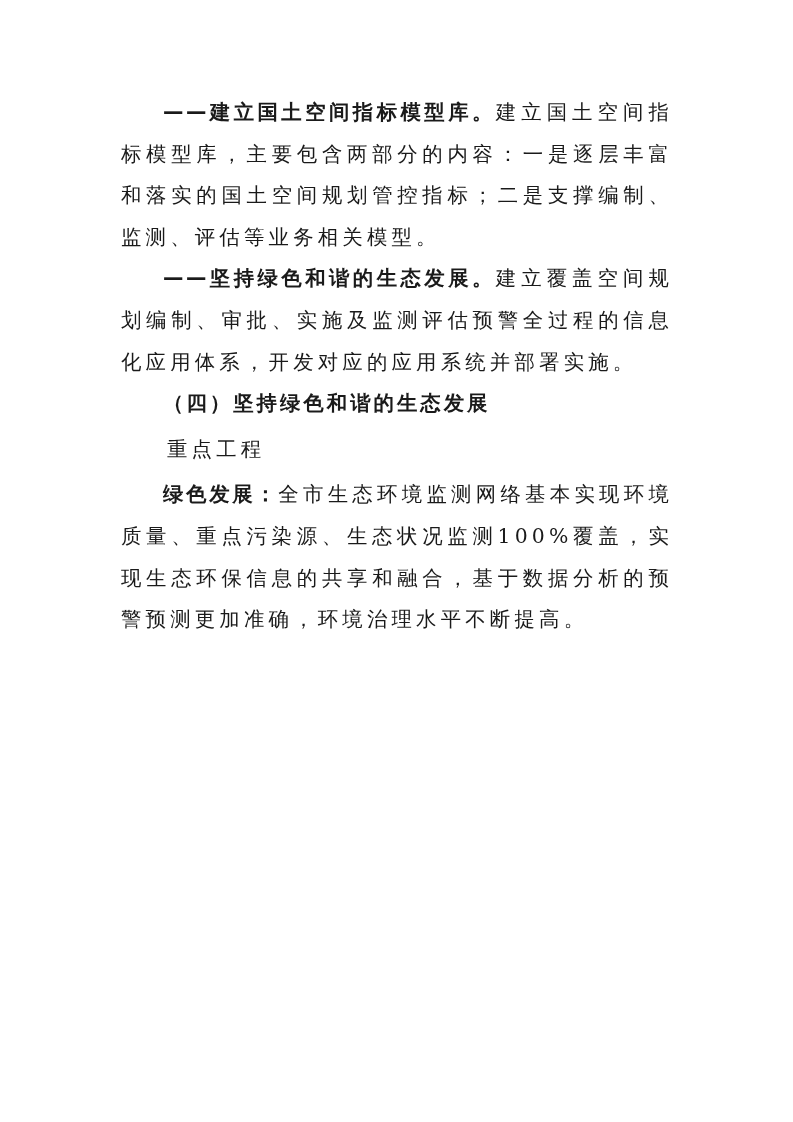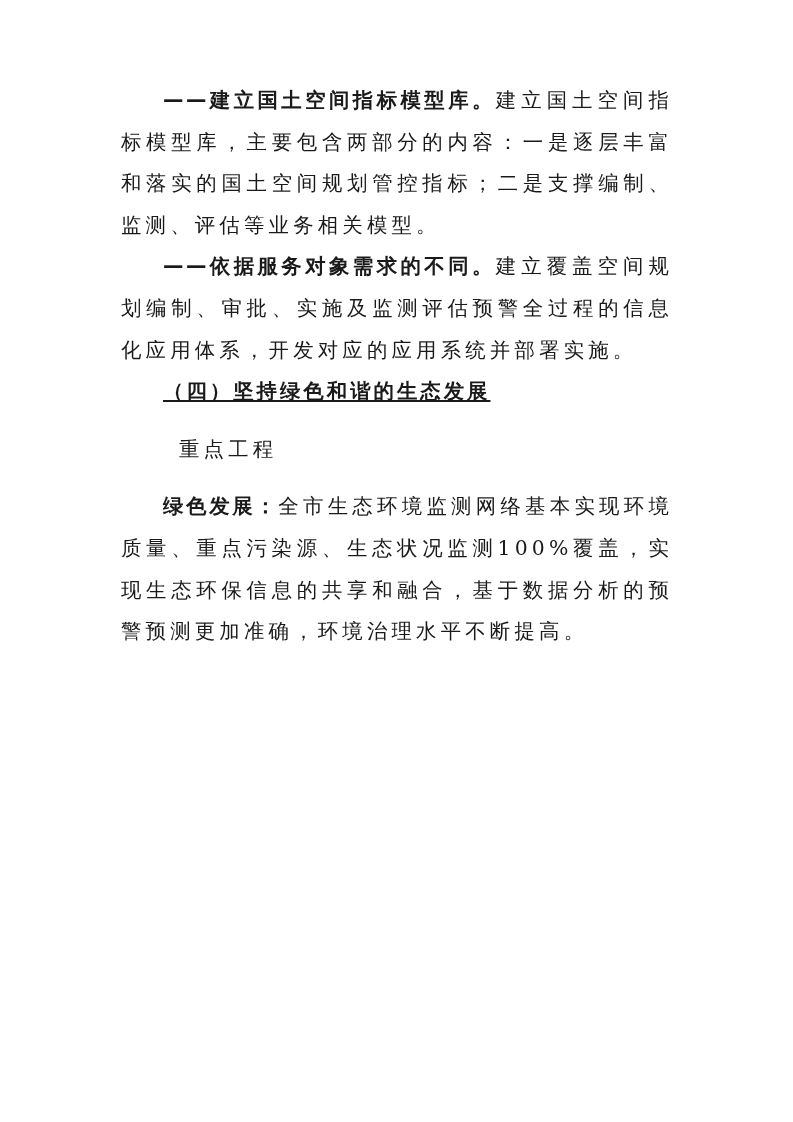--- a/index.html
+++ b/index.html
@@ -2,36 +2,36 @@
 <html><head>
 <meta charset="utf-8">
 <style>
   html, body { margin: 0; padding: 0; background: #ffffff; }
   body {
     width: 793px; height: 1122px; position: relative; overflow: hidden;
     font-family: "DejaVu Serif", "Liberation Serif", serif;
     color: #1a1a1a;
   }
   .page {
-    position: absolute; left: 121px; top: 80px; width: 552px;
+    position: absolute; left: 121px; top: 92px; width: 552px;
   }
   .para {
     margin: 0; font-size: 20.4px; line-height: 41.6px;
     letter-spacing: 4.2px; text-align: justify; text-indent: 42px;
     word-break: break-all;
   }
   .b { font-weight: bold; letter-spacing: 2.6px; font-family: "DejaVu Sans", "Liberation Sans", sans-serif; }
   .heading { margin: 0; font-size: 20.4px; line-height: 41.6px; text-indent: 42px;
-    font-weight: bold; letter-spacing: 3px; font-family: "DejaVu Sans", "Liberation Sans", sans-serif; text-decoration: underline; }
-  .plainline { margin: 16px; font-size: 20.4px; line-height: 41.6px; text-indent: 42px; letter-spacing: 4.2px; }
+    font-weight: bold; letter-spacing: 3px; font-family: "DejaVu Sans", "Liberation Sans", sans-serif; }
+  .plainline { margin: 4px; font-size: 20.4px; line-height: 41.6px; text-indent: 42px; letter-spacing: 4.2px; }
   .subheading { margin: 0; font-size: 20.4px; line-height: 41.6px; text-indent: 56px;
     font-weight: bold; letter-spacing: 3px; font-family: "DejaVu Sans", "Liberation Sans", sans-serif; }
 </style>
 </head>
 <body>
 
 <div class="page">
   <p class="para"><span class="b">——建立国土空间指标模型库。</span><span>建立国土空间指标模型库，主要包含两部分的内容：一是逐层丰富和落实的国土空间规划管控指标；二是支撑编制、监测、评估等业务相关模型。</span></p>
-  <p class="para"><span class="b">——依据服务对象需求的不同。</span><span>建立覆盖空间规划编制、审批、实施及监测评估预警全过程的信息化应用体系，开发对应的应用系统并部署实施。</span></p>
+  <p class="para"><span class="b">——坚持绿色和谐的生态发展。</span><span>建立覆盖空间规划编制、审批、实施及监测评估预警全过程的信息化应用体系，开发对应的应用系统并部署实施。</span></p>
   <p class="heading">（四）坚持绿色和谐的生态发展</p>
   <p class="plainline">重点工程</p>
   <p class="para"><span class="b">绿色发展：</span><span>全市生态环境监测网络基本实现环境质量、重点污染源、生态状况监测100%覆盖，实现生态环保信息的共享和融合，基于数据分析的预警预测更加准确，环境治理水平不断提高。</span></p>
 </div>
 
 </body></html>

